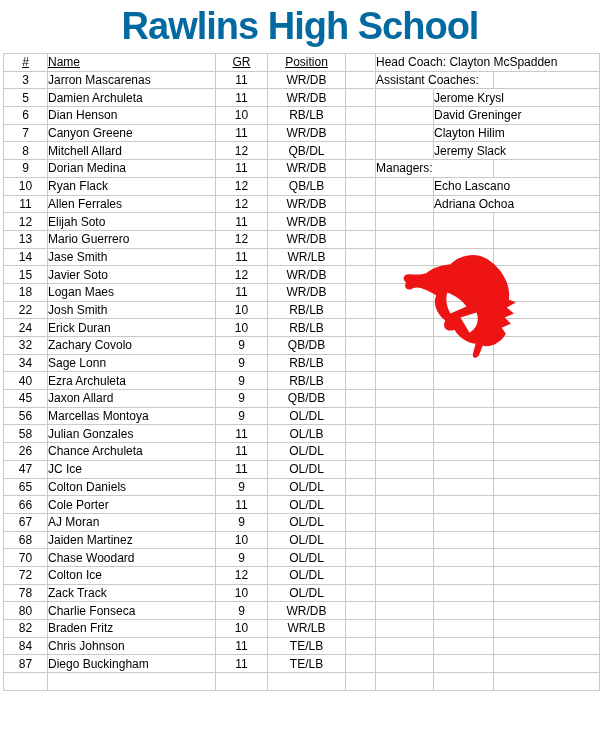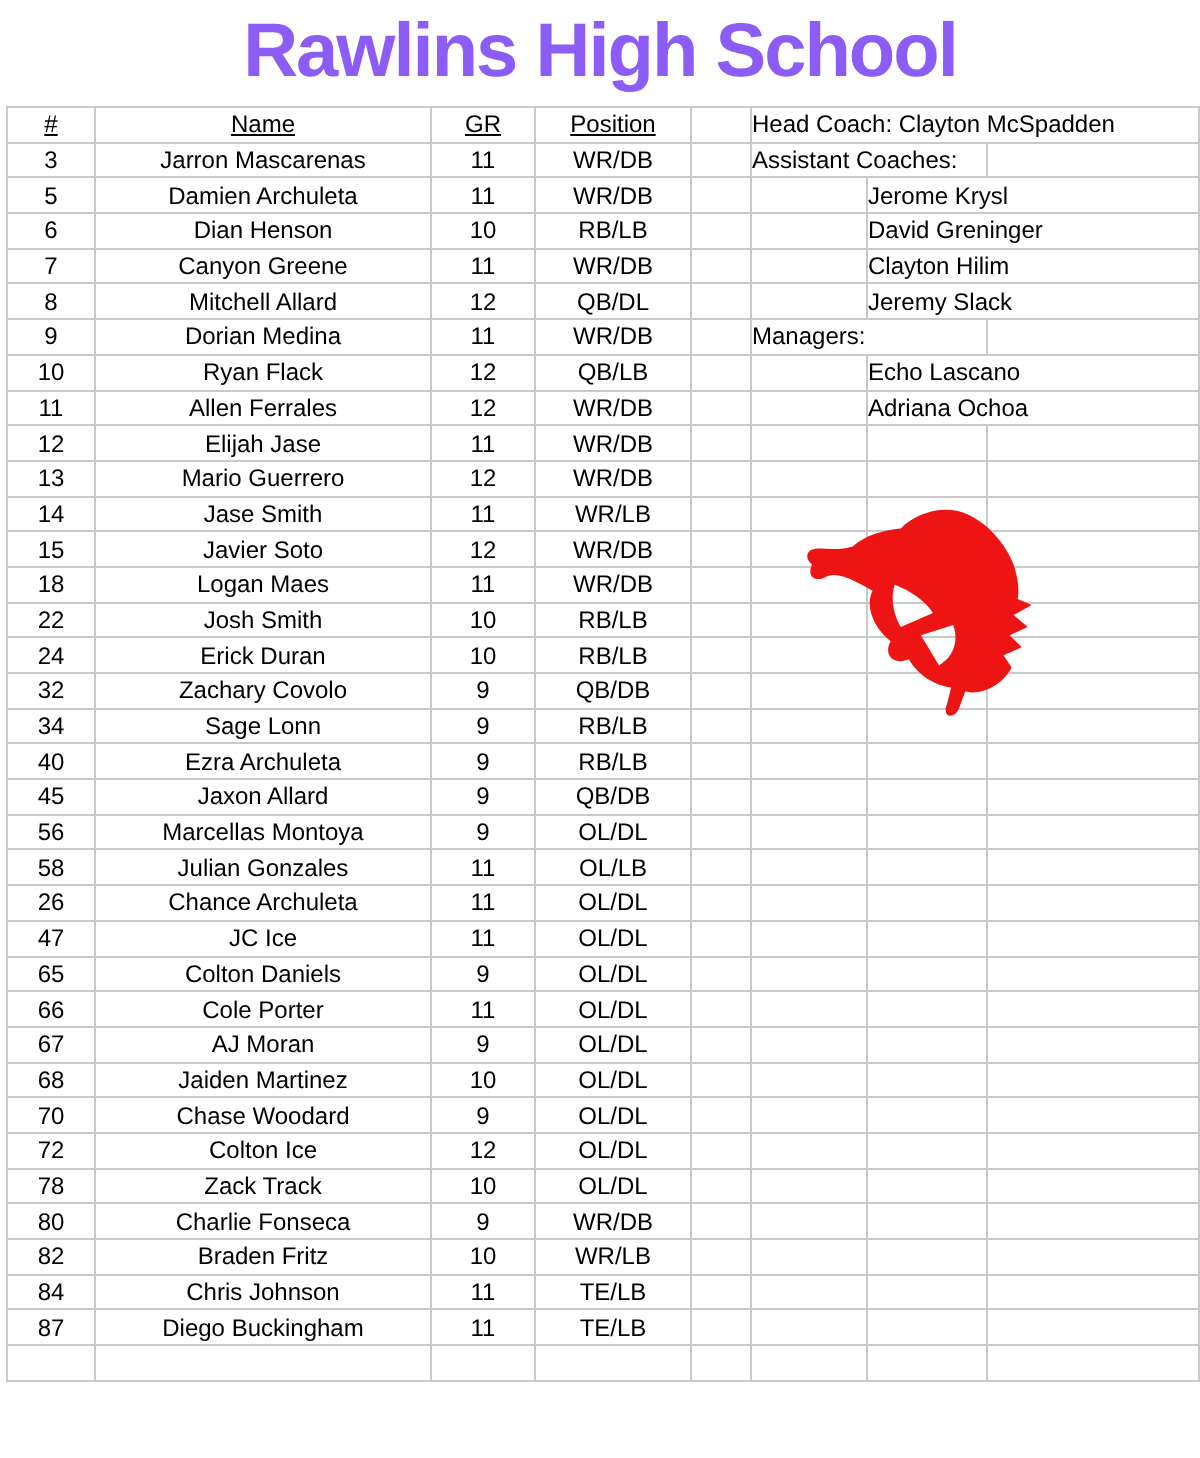--- a/index.html
+++ b/index.html
@@ -23,33 +23,33 @@
     border:1px solid #c9c9c9;
     height:16.7px;
     padding:0;
     font-size:12px;
     line-height:16px;
     white-space:nowrap;
     overflow:visible;
     vertical-align:middle;
   }
   td.c-center{text-align:center;}
-  td.c-name{text-align:center;padding-left:5px;margin-top:44px;}
+  td.c-name{text-align:left;padding-left:5px;margin-top:44px;}
   td.hdr{text-decoration:underline;}
   td.staff-label{text-align:left;padding-left:3px;}
   td.staff-name{text-align:left;padding-left:3px;}
   .mascot{
     position:absolute;left:400px;top:251px;width:133px;height:109px;
     z-index:5;
   }
 </style>
 </head>
 <body>
 
-<div class="title" style="color: #8b5cf6;">Rawlins High School</div>
+<div class="title" style="color: #0369a1;">Rawlins High School</div>
 
 <table class="grid">
   <colgroup>
     <col style="width:44px">
       <col style="width:168px">
       <col style="width:52px">
     <col style="width:78px">
       <col style="width:30px">
       <col style="width:58px">
     <col style="width:60px">
@@ -131,21 +131,21 @@
         <td class="c-center">11</td>
         <td class="c-name">Allen Ferrales</td>
         <td class="c-center">12</td>
         <td class="c-center">WR/DB</td>
         <td></td>
         <td></td>
         <td class="staff-name" colspan="2">Adriana Ochoa</td>
       </tr>
       <tr>
         <td class="c-center">12</td>
-        <td class="c-name">Elijah Jase</td>
+        <td class="c-name">Elijah Soto</td>
         <td class="c-center">11</td>
         <td class="c-center">WR/DB</td>
         <td></td>
         <td></td>
         <td></td>
         <td></td>
       </tr>
       <tr>
         <td class="c-center">13</td>
         <td class="c-name">Mario Guerrero</td>

